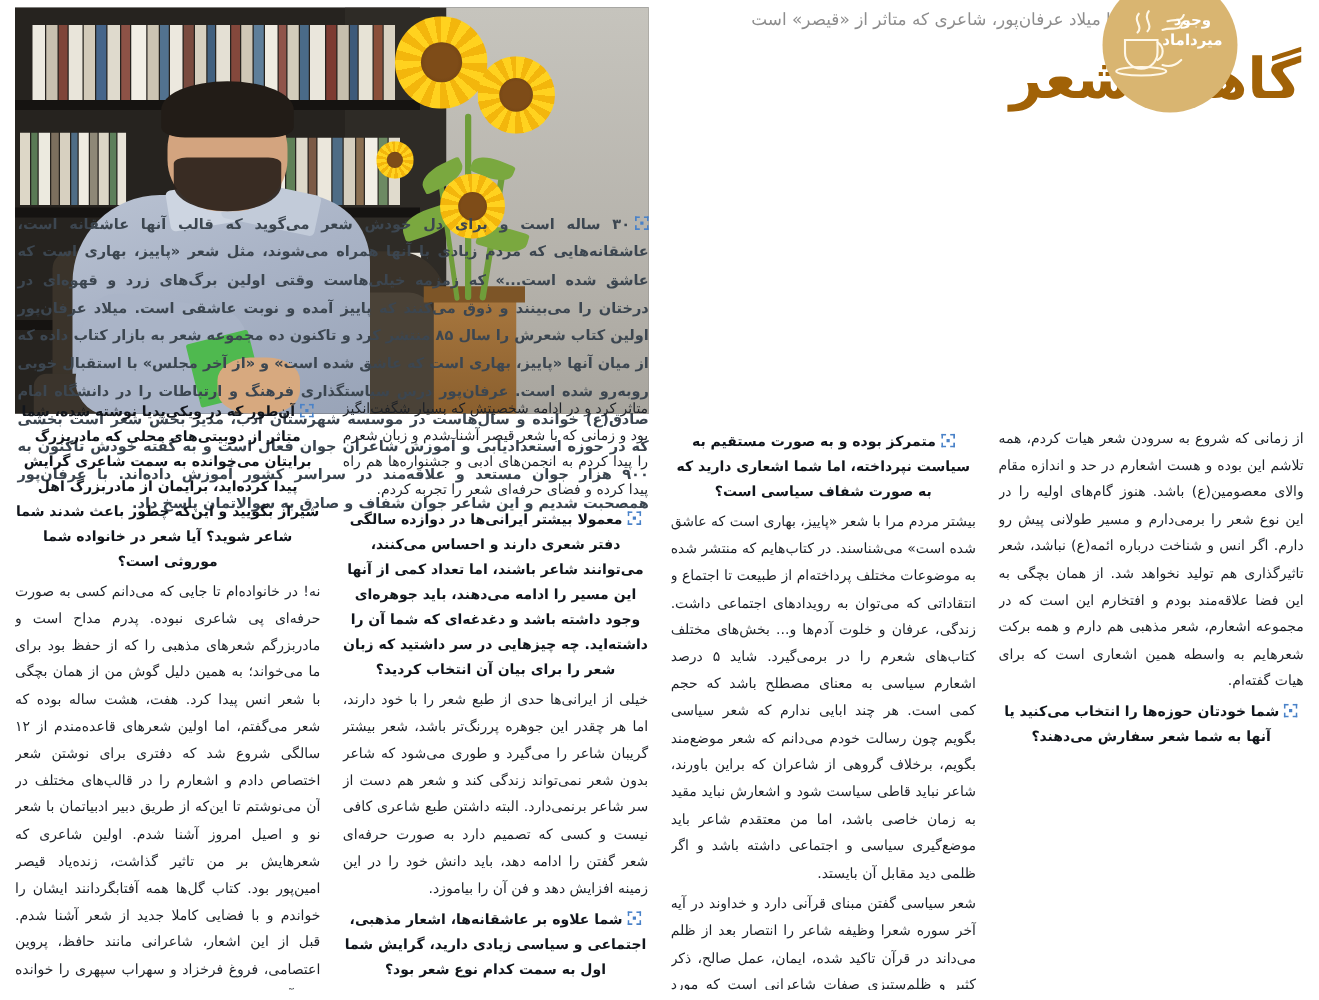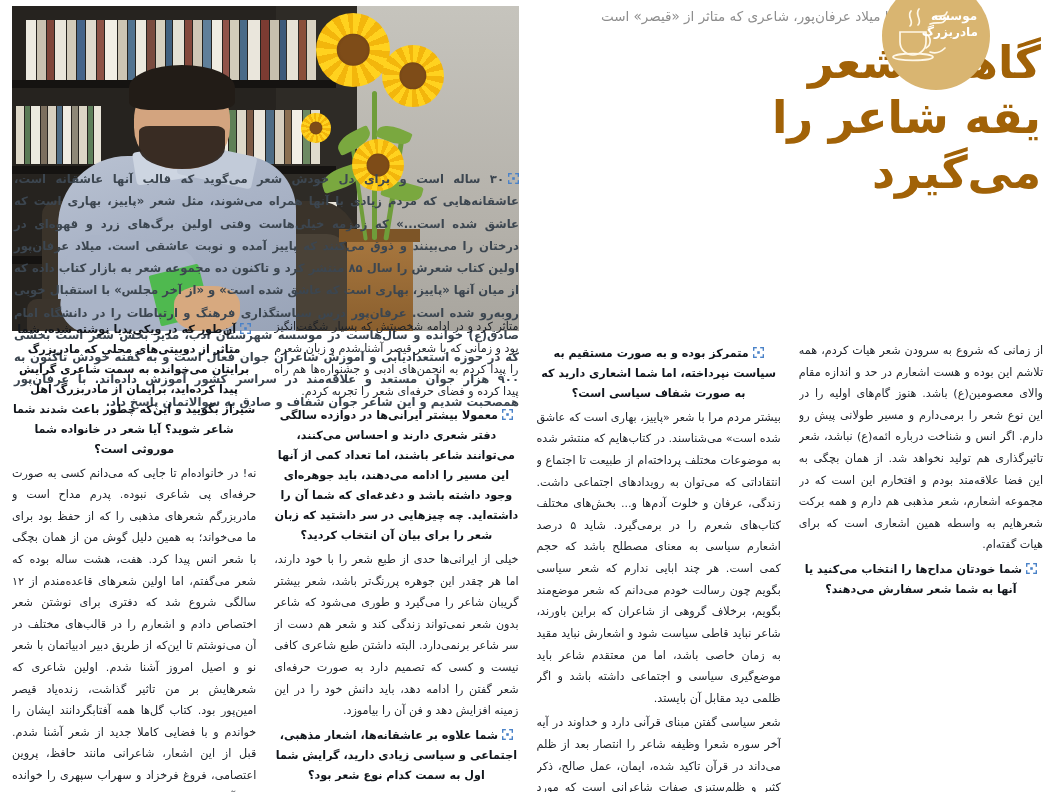--- a/index.html
+++ b/index.html
@@ -428,31 +428,30 @@
           <path d="M36 32 a8 8 0 0 1 0 14"></path>
           <ellipse cx="23" cy="55" rx="20" ry="3.4"></ellipse>
           <path d="M20 24 c5 -5 -4 -9 1 -15"></path>
           <path d="M28 23 c5 -5 -4 -10 1 -16"></path>
           <path d="M40 22 c8 -3 14 2 16 -6"></path>
           <path d="M44 15 c7 -2 11 1 13 -5"></path>
           <path d="M40 50 c6 2 11 0 15 -4"></path>
         </g>
       </svg>
       <div class="badge-txt">
-        <div>موسسه</div>
-        <div>مادربزرگ</div>
+        <div>وجود</div>
+        <div>میرداماد</div>
       </div>
     </div>
   </div>
 
   <div class="header">
     <p class="kicker">گفت‌وگو با میلاد عرفان‌پور، شاعری که متاثر از «قیصر» است</p>
     <h1 class="headline">
       <span>گاهی شعر</span>
-      <span>یقه شاعر را می‌گیرد</span>
     </h1>
   </div>
 
   <div class="lead">
     <svg class="qmark" viewBox="0 0 12 12">
       <g fill="#4a82c8">
         <rect x="0" y="0" width="4.2" height="1.5"></rect>
           <rect x="0" y="0" width="1.5" height="4.2"></rect>
         <rect x="7.8" y="0" width="4.2" height="1.5"></rect>
           <rect x="10.5" y="0" width="1.5" height="4.2"></rect>
@@ -537,17 +536,17 @@
               <rect x="0" y="0" width="4.2" height="1.5"></rect>
               <rect x="0" y="0" width="1.5" height="4.2"></rect>
               <rect x="7.8" y="0" width="4.2" height="1.5"></rect>
               <rect x="10.5" y="0" width="1.5" height="4.2"></rect>
               <rect x="0" y="10.5" width="4.2" height="1.5"></rect>
               <rect x="0" y="7.8" width="1.5" height="4.2"></rect>
               <rect x="7.8" y="10.5" width="4.2" height="1.5"></rect>
               <rect x="10.5" y="7.8" width="1.5" height="4.2"></rect>
               <rect x="4.6" y="4.6" width="2.8" height="2.8"></rect>
             </g>
-          </svg><span>شما خودتان مداح‌ها را انتخاب می‌کنید یا آنها به شما شعر سفارش می‌دهند؟</span></p>
+          </svg><span>شما خودتان حوزه‌ها را انتخاب می‌کنید یا آنها به شما شعر سفارش می‌دهند؟</span></p>
       </div>
     </div>
 
 </div>
 
 </body></html>

